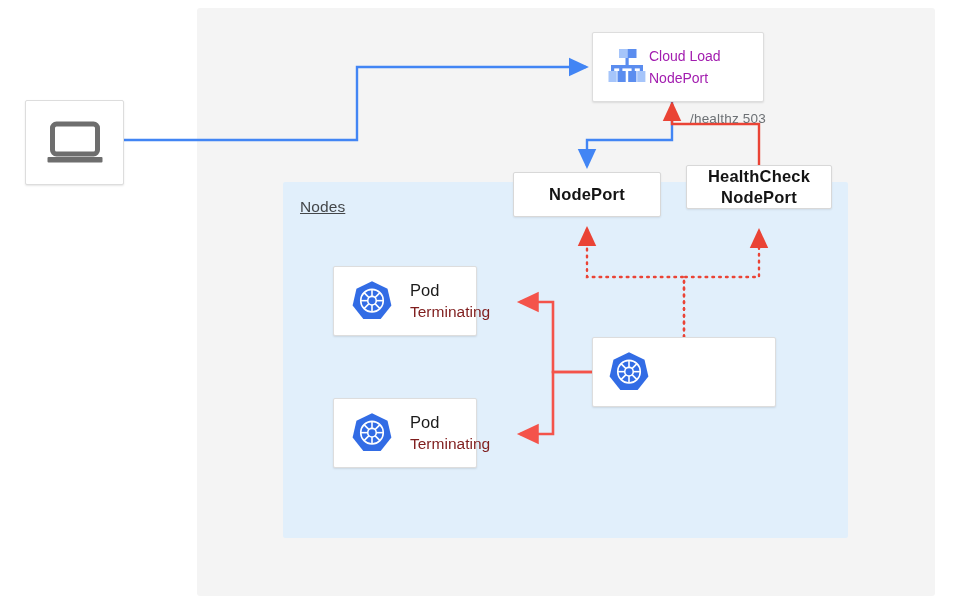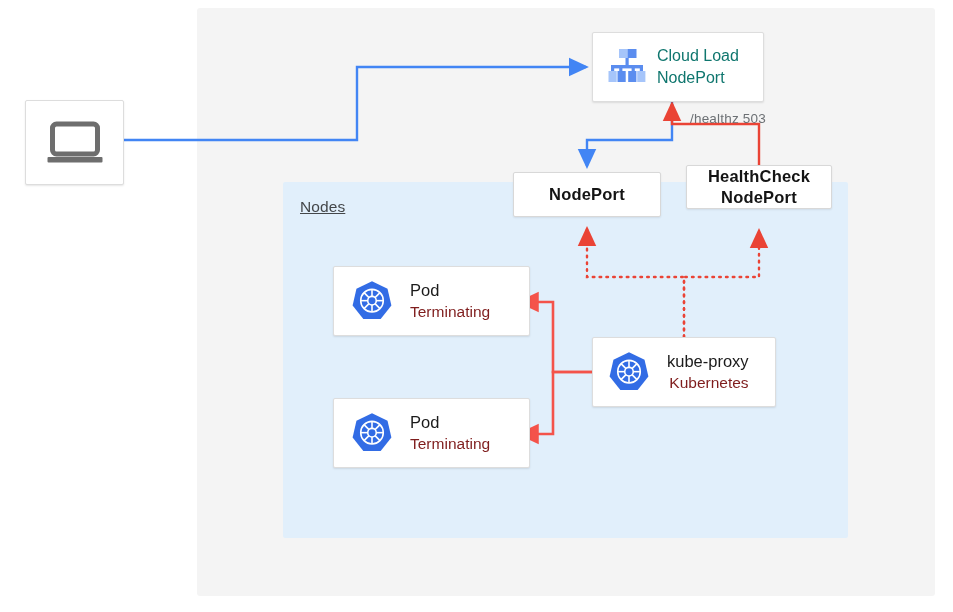--- a/index.html
+++ b/index.html
@@ -82,39 +82,39 @@
   .laptop-svg { display:block; }
 
   
   #clb-box {
     left: 592px; top: 32px;
     width: 172px; height: 70px;
     padding-left: 12px;
   }
   #clb-icon { width: 44px; height: 40px; flex: 0 0 44px; }
   #clb-text {
-    margin-left: 8px;
-    font-size: 16px;
-    color: #0f766e;
+    margin-left: 0;
+    font-size: 14px;
+    color: #a21caf;
     line-height: 22px;
   }
 
   
   #nodeport-box {
     left: 513px; top: 172px;
     width: 148px; height: 45px;
   }
   #hc-nodeport-box {
     left: 686px; top: 165px;
     width: 146px; height: 44px;
   }
 
   
   .pod-box {
-    width: 197px; height: 70px;
+    width: 144px; height: 70px;
     padding-left: 16px;
   }
   #pod-box-1 { left: 333px; top: 266px; }
   #pod-box-2 { left: 333px; top: 398px; }
   .k8s-icon { flex: 0 0 44px; width: 44px; height: 44px; }
   .entity-text { margin-left: 16px; }
   .entity-name {
     font-size: 16.5px;
     color: #1b1b1b;
     line-height: 21px;
@@ -296,19 +296,15 @@
           <line x1="32" y1="37.7" x2="32" y2="47.9"></line>
           <line x1="15.6" y1="31.5" x2="25.8" y2="31.5"></line>
           <line x1="38.2" y1="31.5" x2="48.4" y2="31.5"></line>
           <line x1="20.4" y1="19.9" x2="27.6" y2="27.1"></line>
           <line x1="36.4" y1="35.9" x2="43.6" y2="43.1"></line>
           <line x1="43.6" y1="19.9" x2="36.4" y2="27.1"></line>
           <line x1="27.6" y1="35.9" x2="20.4" y2="43.1"></line>
         </g>
       </svg>
     </span>
-    <div class="entity-text">
-      <div class="entity-name">kube-proxy</div>
-      <div class="entity-sub">Kubernetes</div>
-    </div>
   </div>
 
 </div>
 
 </body></html>

